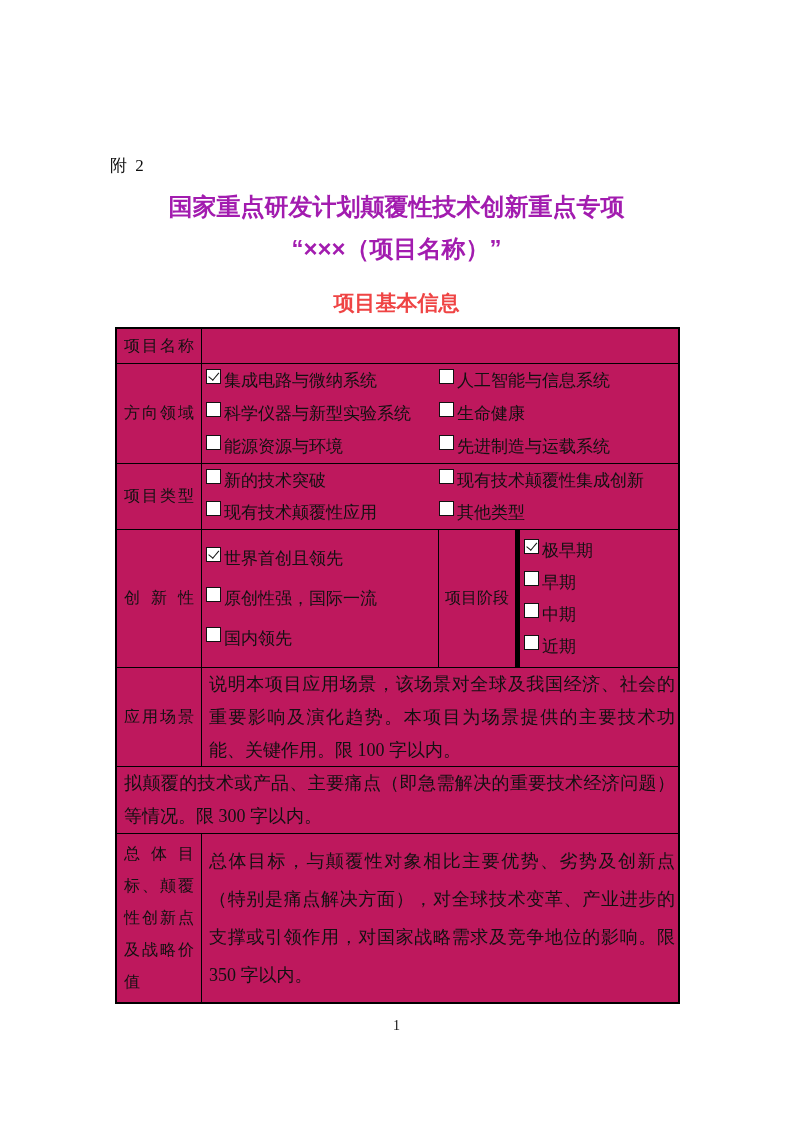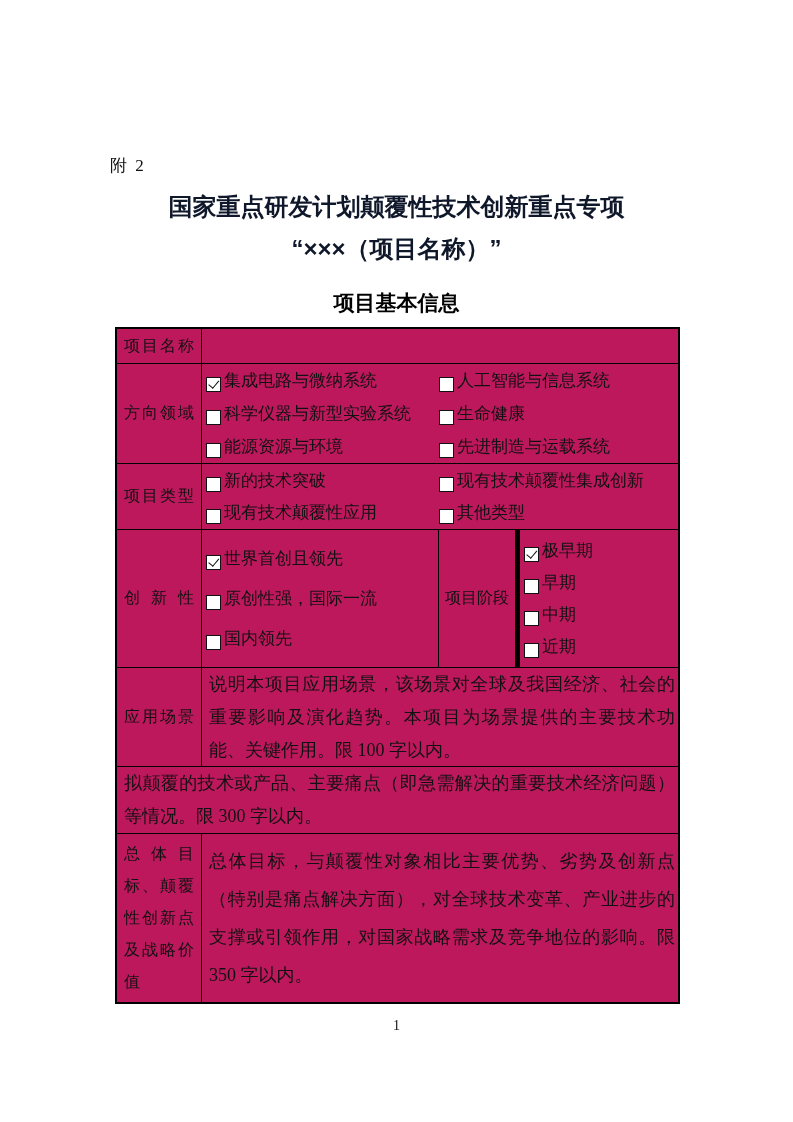--- a/index.html
+++ b/index.html
@@ -14,29 +14,29 @@
     overflow:hidden;
   }
   .attachment {
     position:absolute; left:110px; top:154px;
     font-size:17px; letter-spacing:2px;
   }
   .doc-title {
     position:absolute; left:0; width:793px;
     text-align:center;
     font-family:"Liberation Sans","DejaVu Sans",sans-serif;
-    font-weight:bold; font-size:24px; color:#0f172a;
+    font-weight:bold; font-size:24px; color:#a21caf;
   }
   .title1 { top:191px; }
   .title2 { top:233px; }
   .table-title {
     position:absolute; left:0; top:289px; width:793px;
     text-align:center;
     font-family:"Liberation Sans","DejaVu Sans",sans-serif;
-    font-weight:bold; font-size:21px; color:#000000;
+    font-weight:bold; font-size:21px; color:#ef4444;
   }
   .doc-table {
     position:absolute; left:115px; top:327px;
     width:565px;
     border:2px solid #000;
     background:#be185d;
   }
   .trow { display:flex; border-bottom:1px solid #000; }
   .trow:last-child { border-bottom:none; }
   .tlabel {
@@ -57,21 +57,21 @@
     align-items:center;
     height:100%;
     padding-left:4px;
   }
   .opts-col {
     display:flex; flex-direction:column;
     justify-content:space-evenly;
     height:100%;
     padding-left:4px;
   }
-  .cb-item { display:flex; align-items:flex-end; font-size:17px; white-space:nowrap; }
+  .cb-item { display:flex; align-items:flex-start; font-size:17px; white-space:nowrap; }
   .cb {
     flex:0 0 auto;
     width:15px; height:15px;
     border:1.6px solid #111;
     margin-right:3px;
     position:relative;
     background:#fff;
   }
   .cb.checked::after {
     content:"";

